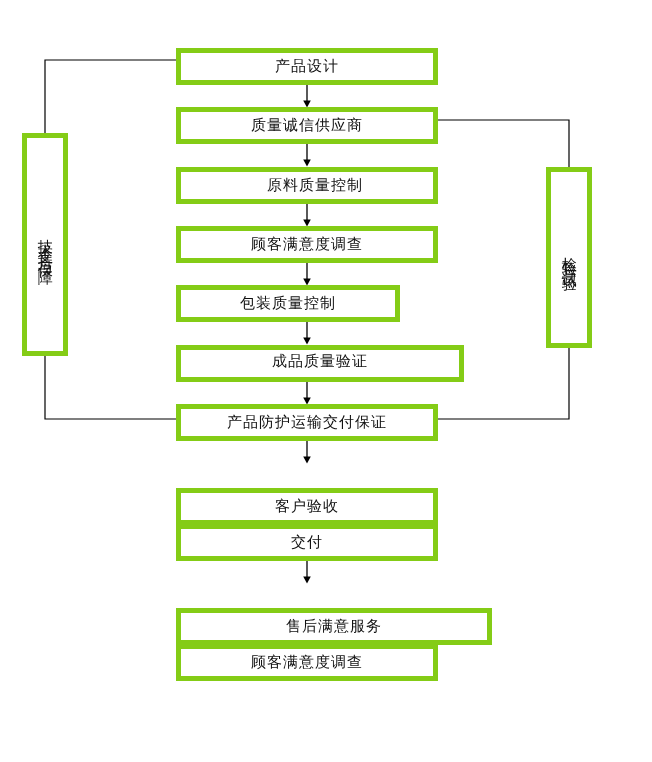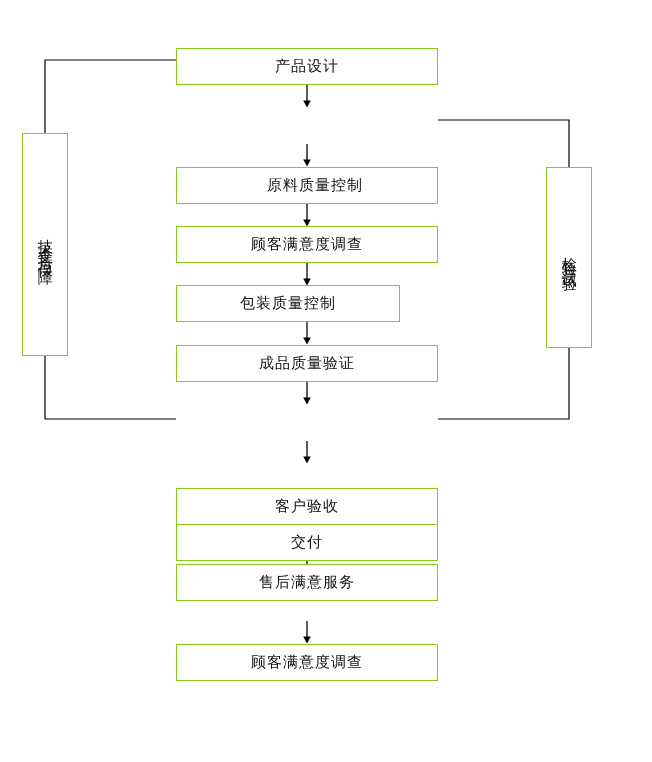--- a/index.html
+++ b/index.html
@@ -22,21 +22,21 @@
     position: absolute;
     left: 0;
     top: 0;
     width: 652px;
     height: 762px;
     pointer-events: none;
   }
   .node {
     position: absolute;
     box-sizing: border-box;
-    border: 1px solid #84cc16;
+    border: 5px solid #84cc16;
     background: #ffffff;
     display: flex;
     align-items: center;
     justify-content: center;
     text-align: center;
     color: #111111;
     font-size: 15px;
     letter-spacing: 1px;
     line-height: 1.1;
     z-index: 2;
@@ -85,47 +85,53 @@
       <path d="M45,356 L45,419 L176,419"></path>
       <path d="M438,120 L569,120 L569,167"></path>
       <path d="M569,348 L569,419 L438,419"></path>
     </g>
   </svg>
 
   <div class="node" style="left:176px; top:48px; width:262px; height:37px;">
     <span>产品设计</span>
   </div>
 
+  <div class="node" style="left:176px; top:107px; width:262px; height:37px;">
+    <span>质量诚信供应商</span>
+  </div>
 
   <div class="node" style="left:176px; top:167px; width:262px; height:37px;padding-left:16px;">
     <span>原料质量控制</span>
   </div>
 
   <div class="node" style="left:176px; top:226px; width:262px; height:37px;">
     <span>顾客满意度调查</span>
   </div>
 
   <div class="node" style="left:176px; top:285px; width:224px; height:37px;">
     <span>包装质量控制</span>
   </div>
 
-  <div class="node" style="left:176px; top:345px; width:262px; height:37px;">
+  <div class="node" style="left:176px; top:345px; width:288px; height:37px;font-family:Liberation Mono, monospace;">
     <span>成品质量验证</span>
   </div>
 
+  <div class="node" style="left:176px; top:404px; width:262px; height:37px;">
+    <span>产品防护运输交付保证</span>
+  </div>
 
   <div class="node" style="left:176px; top:488px; width:262px; height:37px;">
     <span>客户验收</span>
   </div>
 
   <div class="node" style="left:176px; top:524px; width:262px; height:37px;">
     <span>交付</span>
   </div>
 
-  <div class="node" style="left:176px; top:564px; width:262px; height:37px;">
+  <div class="node" style="left:176px; top:608px; width:316px; height:37px;">
     <span>售后满意服务</span>
   </div>
 
   <div class="node" style="left:176px; top:644px; width:262px; height:37px;">
     <span>顾客满意度调查</span>
   </div>
 
   <div class="node side-node" style="left:22px; top:133px; width:46px; height:223px;">
     <span class="vlabel">技术支持与保障</span>
   </div>

